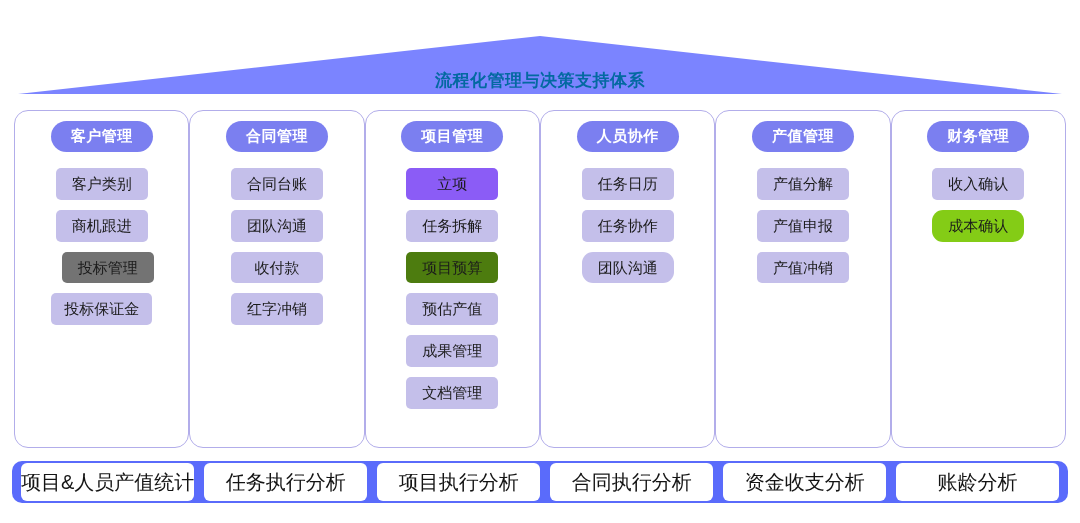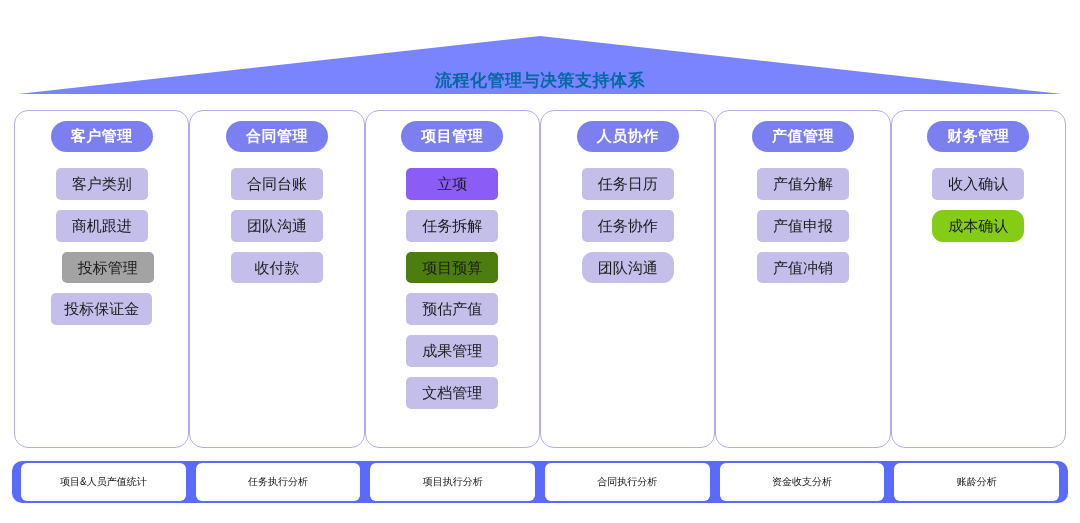--- a/index.html
+++ b/index.html
@@ -98,21 +98,21 @@
     align-items: center;
     gap: 10px;
     padding: 0 9px;
   }
   .bottom-chip {
     flex: 1 1 0;
     height: 38px;
     background: #ffffff;
     border-radius: 6px;
     color: #141414;
-    font-size: 10px;
+    font-size: 20px;
     display: flex;
     align-items: center;
     justify-content: center;
     white-space: nowrap;
   }
 </style>
 </head>
 <body>
 
 <div id="root">
@@ -124,31 +124,32 @@
     <div class="roof-title" style="color: #0369a1;">流程化管理与决策支持体系</div>
   </div>
 
   <div class="columns">
 
     <div class="card" style="border-color: rgb(178, 173, 234);">
       <div class="card-head" style="background: rgb(123, 127, 240);">客户管理</div>
       <div class="card-items">
         <div class="item-tag" style="background: rgb(196, 191, 234);">客户类别</div>
         <div class="item-tag" style="background: rgb(196, 191, 234);">商机跟进</div>
-        <div class="item-tag" style="background: #a3a3a3; margin-left: 12px;">投标管理</div>
+        <div class="item-tag" style="background: #737373; margin-left: 12px;">投标管理</div>
         <div class="item-tag" style="background: rgb(196, 191, 234);">投标保证金</div>
       </div>
     </div>
 
     <div class="card" style="border-color: rgb(178, 173, 234);">
       <div class="card-head" style="background: rgb(123, 127, 240);">合同管理</div>
       <div class="card-items">
         <div class="item-tag" style="background: rgb(196, 191, 234);">合同台账</div>
         <div class="item-tag" style="background: rgb(196, 191, 234);">团队沟通</div>
         <div class="item-tag" style="background: rgb(196, 191, 234);">收付款</div>
+        <div class="item-tag" style="background: rgb(196, 191, 234);">红字冲销</div>
       </div>
     </div>
 
     <div class="card" style="border-color: rgb(178, 173, 234);">
       <div class="card-head" style="background: rgb(123, 127, 240);">项目管理</div>
       <div class="card-items">
         <div class="item-tag" style="background: #8b5cf6;">立项</div>
         <div class="item-tag" style="background: rgb(196, 191, 234); text-align: center;">任务拆解</div>
         <div class="item-tag" style="background: #4d7c0f;">项目预算</div>
         <div class="item-tag" style="background: rgb(196, 191, 234);">预估产值</div>

